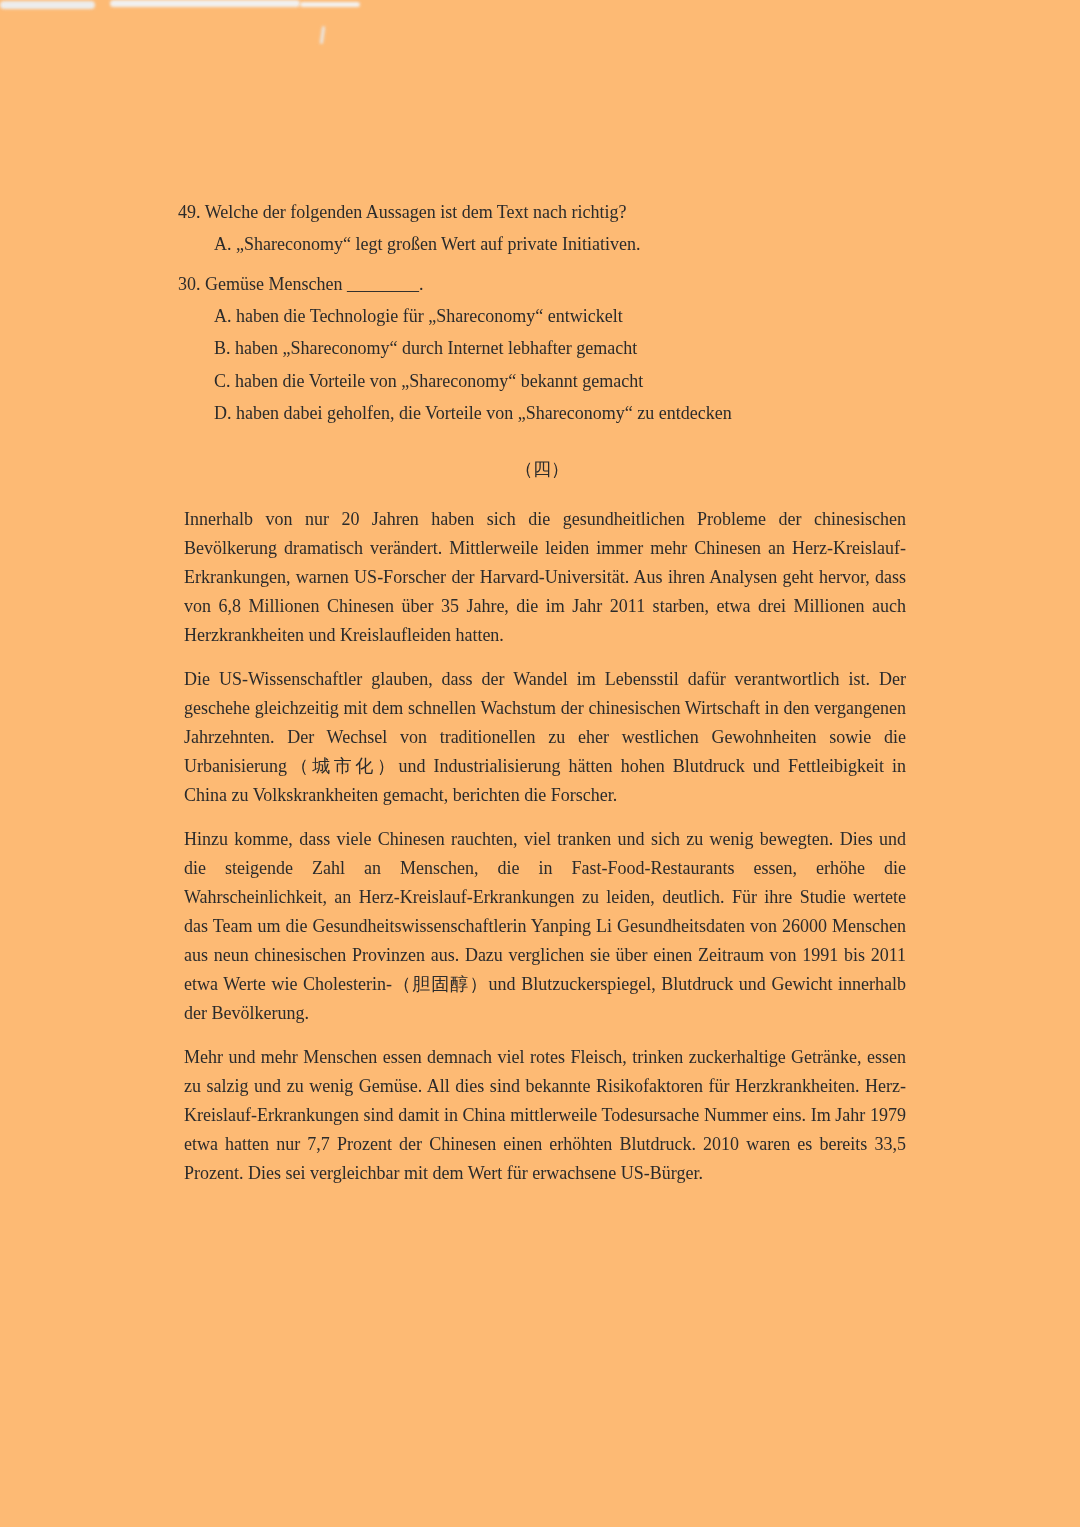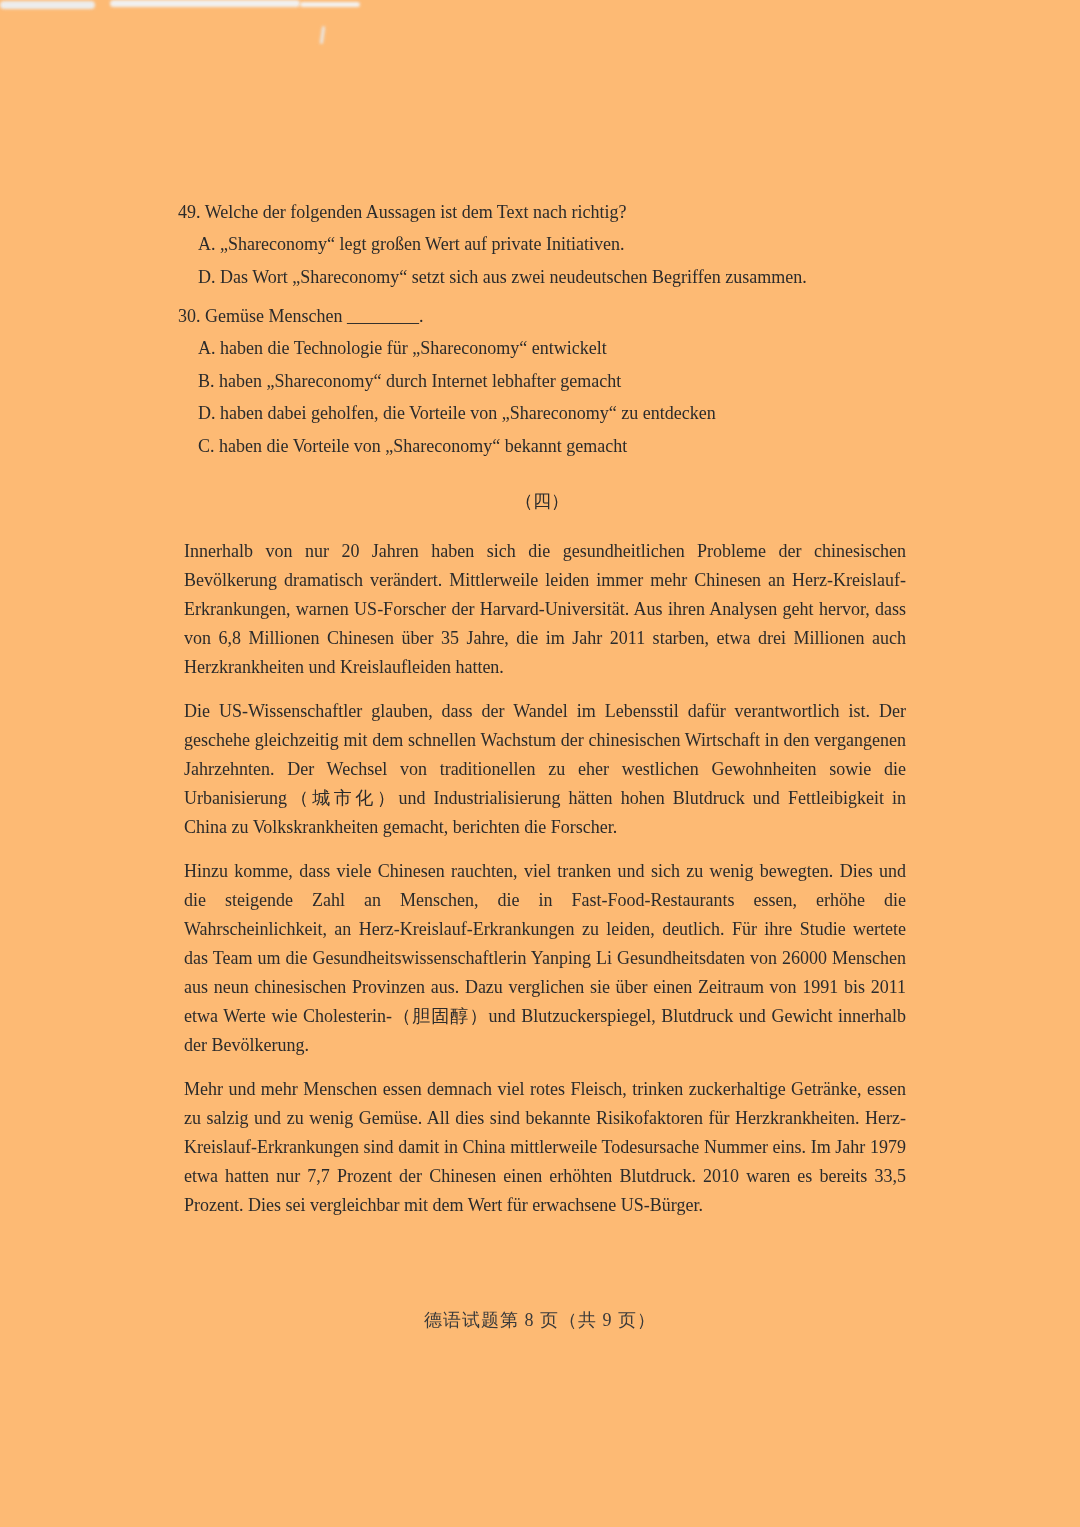--- a/index.html
+++ b/index.html
@@ -38,21 +38,21 @@
 
   .question { margin: 0 0 7px 0; }
   .q-stem {
     font-size: 18px;
     line-height: 32px;
     white-space: nowrap;
   }
   .q-option {
     font-size: 18px;
     line-height: 32.5px;
-    margin-left: 20px;
+    margin-left: 36px;
     white-space: nowrap;
   }
 
   .section-heading {
     font-size: 18px;
     font-weight: normal;
     text-align: center;
     margin: 27px 0 24px 0;
     line-height: 24px;
   }
@@ -87,38 +87,36 @@
   <div class="scan-artifact artifact-4"></div>
 
   <main class="content">
 
     <section class="question">
       <div class="q-stem">
         <span>49.</span>
         <span>Welche der folgenden Aussagen ist dem Text nach richtig?</span>
       </div>
       <div class="q-option">A. „Shareconomy“ legt großen Wert auf private Initiativen.</div>
-      <div class="q-option">D. Das Wort „Shareconomy“ setzt sich aus zwei neudeutschen Begriffen zusammen.</div>
     </section>
 
     <section class="question">
       <div class="q-stem">
         <span>30.</span>
         <span>Gemüse Menschen ________.</span>
       </div>
       <div class="q-option">A. haben die Technologie für „Shareconomy“ entwickelt</div>
       <div class="q-option">B. haben „Shareconomy“ durch Internet lebhafter gemacht</div>
+      <div class="q-option">C. haben die Vorteile von „Shareconomy“ bekannt gemacht</div>
       <div class="q-option">D. haben dabei geholfen, die Vorteile von „Shareconomy“ zu entdecken</div>
-      <div class="q-option">C. haben die Vorteile von „Shareconomy“ bekannt gemacht</div>
     </section>
 
     <h2 class="section-heading">（四）</h2>
 
     <p class="para">Innerhalb von nur 20 Jahren haben sich die gesundheitlichen Probleme der chinesischen Bevölkerung dramatisch verändert. Mittlerweile leiden immer mehr Chinesen an Herz-Kreislauf-Erkrankungen, warnen US-Forscher der Harvard-Universität. Aus ihren Analysen geht hervor, dass von 6,8 Millionen Chinesen über 35 Jahre, die im Jahr 2011 starben, etwa drei Millionen auch Herzkrankheiten und Kreislaufleiden hatten.</p>
     <p class="para">Die US-Wissenschaftler glauben, dass der Wandel im Lebensstil dafür verantwortlich ist. Der geschehe gleichzeitig mit dem schnellen Wachstum der chinesischen Wirtschaft in den vergangenen Jahrzehnten. Der Wechsel von traditionellen zu eher westlichen Gewohnheiten sowie die Urbanisierung（城市化）und Industrialisierung hätten hohen Blutdruck und Fettleibigkeit in China zu Volkskrankheiten gemacht, berichten die Forscher.</p>
     <p class="para">Hinzu komme, dass viele Chinesen rauchten, viel tranken und sich zu wenig bewegten. Dies und die steigende Zahl an Menschen, die in Fast-Food-Restaurants essen, erhöhe die Wahrscheinlichkeit, an Herz-Kreislauf-Erkrankungen zu leiden, deutlich. Für ihre Studie wertete das Team um die Gesundheitswissenschaftlerin Yanping Li Gesundheitsdaten von 26000 Menschen aus neun chinesischen Provinzen aus. Dazu verglichen sie über einen Zeitraum von 1991 bis 2011 etwa Werte wie Cholesterin-（胆固醇）und Blutzuckerspiegel, Blutdruck und Gewicht innerhalb der Bevölkerung.</p>
     <p class="para">Mehr und mehr Menschen essen demnach viel rotes Fleisch, trinken zuckerhaltige Getränke, essen zu salzig und zu wenig Gemüse. All dies sind bekannte Risikofaktoren für Herzkrankheiten. Herz-Kreislauf-Erkrankungen sind damit in China mittlerweile Todesursache Nummer eins. Im Jahr 1979 etwa hatten nur 7,7 Prozent der Chinesen einen erhöhten Blutdruck. 2010 waren es bereits 33,5 Prozent. Dies sei vergleichbar mit dem Wert für erwachsene US-Bürger.</p>
 
   </main>
 
-  <footer class="page-footer">德语试题第 8 页（共 9 页）</footer>
 
 </div>
 
 </body></html>

